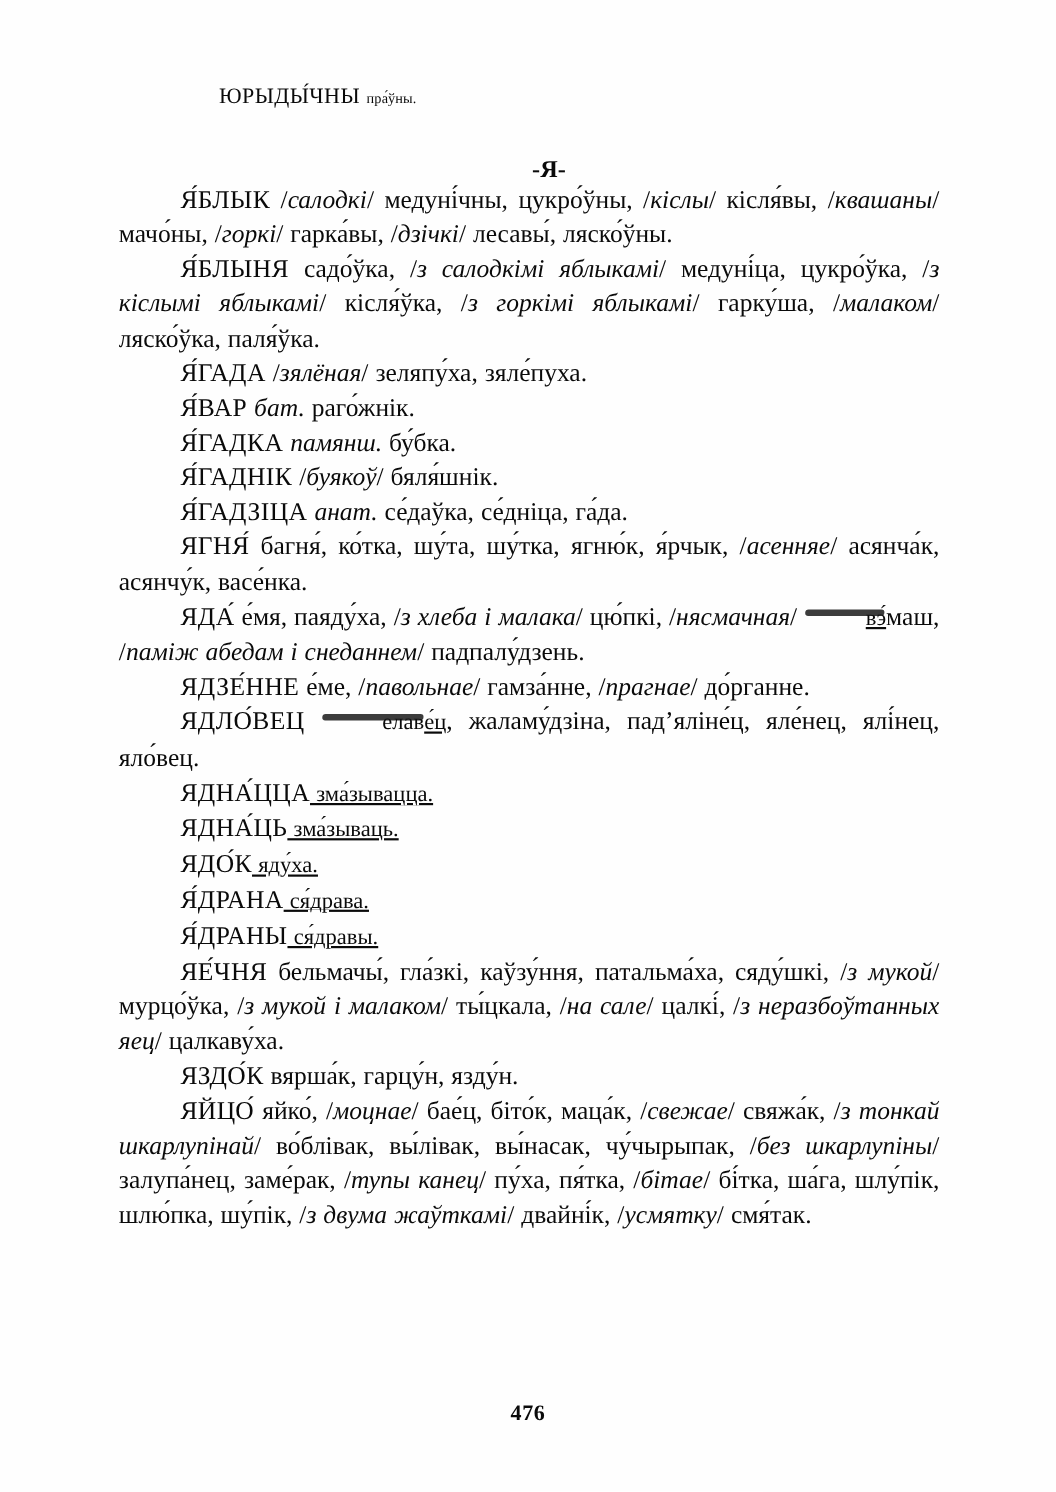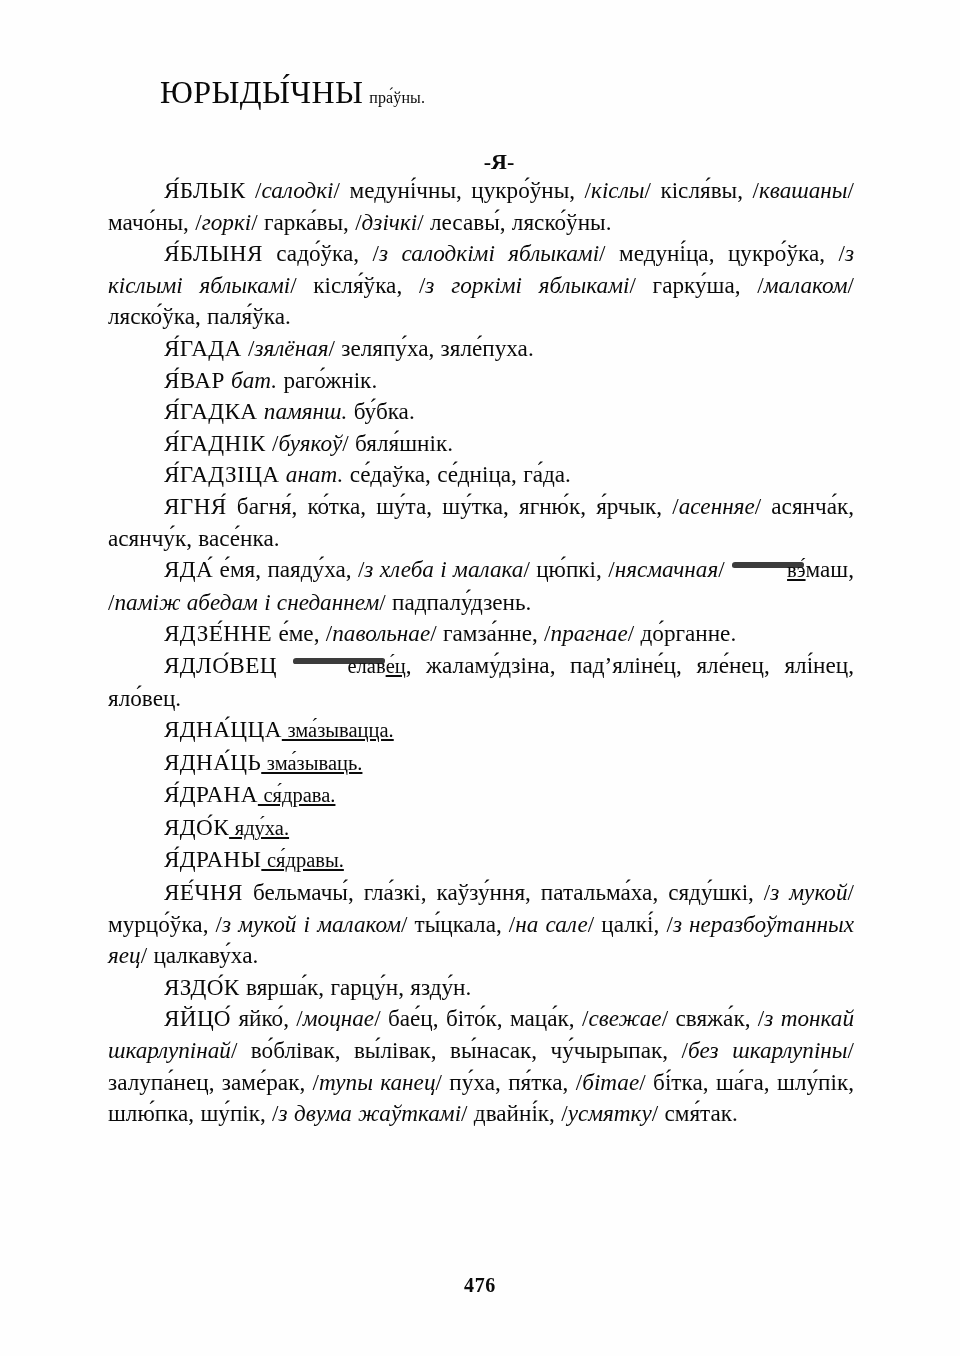--- a/index.html
+++ b/index.html
@@ -32,24 +32,25 @@
   
   .running-head {
     font-size: 23.5px;
     letter-spacing: 0.1px;
     white-space: nowrap;
     margin-bottom: 0;
     line-height: 1.0;
     padding-left: 52px;
   }
   .running-head .hw {
-    font-size: 32px;
+    font-size: 20px;
+    margin-left: 39px;
   }
   .running-head .gloss {
-    font-size: 16px;
+    font-size: 13px;
   }
 
   
   .letter-head {
     text-align: center;
     font-weight: bold;
     font-size: 22px;
     margin-top: 43px;
     margin-bottom: 2px;
     line-height: 1.0;
@@ -155,23 +156,23 @@
 
 
     <p class="entry"><span class="hw">ЯДЗЕ́ННЕ</span><span> е́ме, /<span class="it">павольнае</span>/ гамза́нне, /<span class="it">прагнае</span>/ до́рганне.</span></p>
 
     <p class="entry"><span class="hw">ЯДЛО́ВЕЦ</span><span> <span class="sm"><span class="smudge">елав</span>е́ц</span>, жаламу́дзіна, пад’яліне́ц, яле́нец, ялі́нец, яло́вец.</span></p>
 
     <p class="entry short"><span class="hw">ЯДНА́ЦЦА</span><span class="sm"> зма́зывацца.</span></p>
 
     <p class="entry short"><span class="hw">ЯДНА́ЦЬ</span><span class="sm"> зма́зываць.</span></p>
 
+    <p class="entry short"><span class="hw">ЯДО́К</span><span class="sm"> яду́ха.</span></p>
+
     <p class="entry short"><span class="hw">Я́ДРАНА</span><span class="sm"> ся́драва.</span></p>
-
-    <p class="entry short"><span class="hw">ЯДО́К</span><span class="sm"> яду́ха.</span></p>
 
     <p class="entry short"><span class="hw">Я́ДРАНЫ</span><span class="sm"> ся́дравы.</span></p>
 
     <p class="entry"><span class="hw">ЯЕ́ЧНЯ</span><span> бельмачы́, гла́зкі, каўзу́ння, патальма́ха, сяду́шкі, /<span class="it">з мукой</span>/ мурцо́ўка, /<span class="it">з мукой і малаком</span>/ ты́цкала, /<span class="it">на сале</span>/ цалкі́, /<span class="it">з неразбоўтанных яец</span>/ цалкаву́ха.</span></p>
 
     <p class="entry short"><span class="hw">ЯЗДО́К</span><span> вярша́к, гарцу́н, язду́н.</span></p>
 
     <p class="entry"><span class="hw">ЯЙЦО́</span><span> яйко́, /<span class="it">моцнае</span>/ бае́ц, біто́к, маца́к, /<span class="it">свежае</span>/ свяжа́к, /<span class="it">з тонкай шкарлупінай</span>/ во́блівак, вы́лівак, вы́насак, чу́чырыпак, /<span class="it">без шкарлупіны</span>/ залупа́нец, заме́рак, /<span class="it">тупы канец</span>/ пу́ха, пя́тка, /<span class="it">бітае</span>/ бі́тка, ша́га, шлу́пік, шлю́пка, шу́пік, /<span class="it">з двума жаўткамі</span>/ двайні́к, /<span class="it">усмятку</span>/ смя́так.</span></p>
 
   </div>

